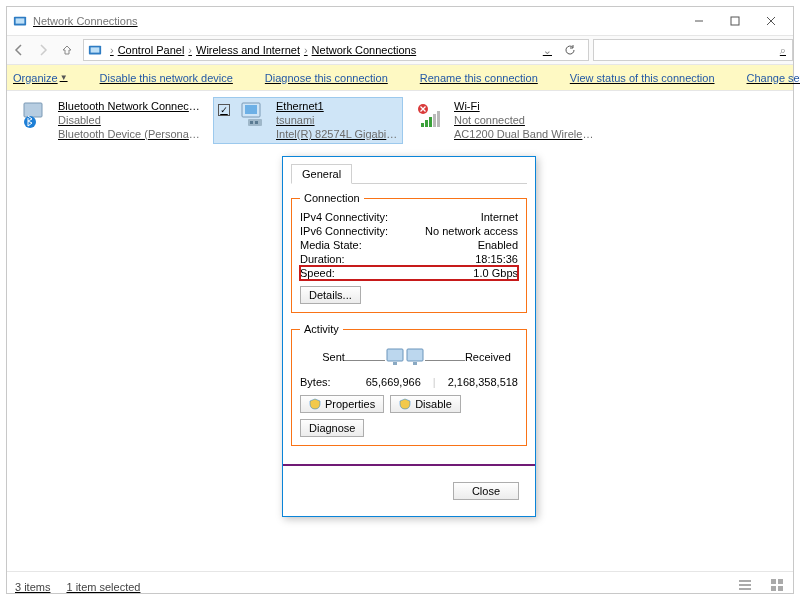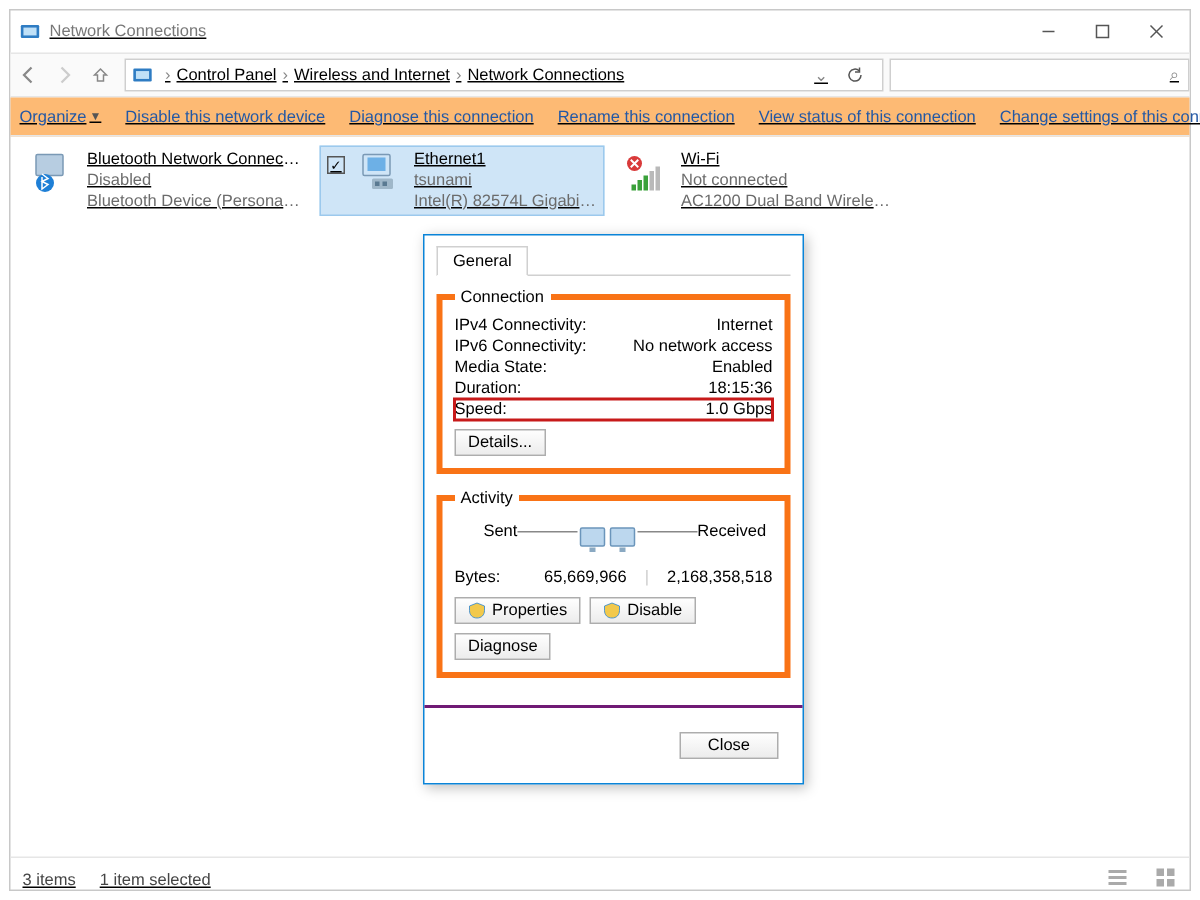--- a/index.html
+++ b/index.html
@@ -16,21 +16,21 @@
   .addrbar { height:30px; border-top:1px solid #e6e6e6; border-bottom:1px solid #e6e6e6; display:flex; align-items:center; background:#fafafa;}
   .navbtn { width:24px; height:24px; display:flex; align-items:center; justify-content:center; color:#888;}
   .addrfield { flex:1; height:22px; border:1px solid #cfcfcf; background:#fff; margin:0 4px; display:flex; align-items:center; padding:0 4px; font-size:11px;}
   .addrfield .bcicon { width:14px; height:14px; margin-right:4px;}
   .crumb { color:#000; }
   .crumb-sep { color:#888; margin:0 4px; }
   .addr-right { display:flex; align-items:center; margin-left:auto; gap:8px; padding-right:4px;}
   .refreshbtn { width:20px; height:22px; display:flex; align-items:center; justify-content:center; color:#555;}
   .searchbox { width:200px; height:22px; border:1px solid #cfcfcf; background:#fff; display:flex; align-items:center; justify-content:flex-end; padding:0 6px; color:#888; }
   
-  .cmdbar { height:26px; border-bottom:1px solid #e6e6e6; display:flex; align-items:center; padding:0 6px; gap:16px; color:#0a4d8c; background:#fdba74;}
+  .cmdbar { height:26px; border-bottom:1px solid #e6e6e6; display:flex; align-items:center; padding:0 6px; gap:32px; color:#0a4d8c; background:#fef9c3;}
   .cmditem { font-size:11px; color:#2358a5; white-space:nowrap; display:flex; align-items:center; gap:2px;}
   .cmdspacer { flex:1; }
   
   .content { flex:1; padding:6px 8px; display:flex; align-items:flex-start; gap:8px; overflow:hidden;}
   .netitem { width:190px; padding:2px 4px; display:flex; align-items:flex-start; gap:6px; border:1px solid transparent;}
   .netitem.selected { background:#cfe5f7; border-color:#9cc9ed;}
   .neticon { width:32px; height:30px; display:flex; align-items:center; justify-content:center; }
   .nettext { flex:1; line-height:1.25; overflow:hidden;}
   .nettitle { color:#000; overflow:hidden; text-overflow:ellipsis; white-space:nowrap;}
   .netsub  { color:#6b6b6b; overflow:hidden; text-overflow:ellipsis; white-space:nowrap;}
@@ -42,26 +42,26 @@
 
   
   .dialog { position:absolute; left:282px; top:156px; width:254px; background:#fff; border:1px solid #0a84d8; box-shadow:2px 2px 8px rgba(0,0,0,.25);}
   .dlg-title { height:24px; background:#0a84d8; color:#fff; display:flex; align-items:center; padding:0 6px; font-size:11px;}
   .dlg-title .dlgicon { width:12px; height:12px; margin-right:6px;}
   .dlg-title .dtspacer { flex:1; }
   .dlg-close { color:#fff; }
   .dlg-body { padding:6px 8px 8px 8px; }
   .tabrow { display:flex; border-bottom:1px solid #d0d0d0; margin-bottom:8px;}
   .tab { padding:3px 10px; border:1px solid #d0d0d0; border-bottom-color:#fff; background:#fff; font-size:11px; position:relative; top:1px;}
-  fieldset { border:4px solid #f97316; margin:0 0 10px 0; padding:6px 8px 8px 8px;}
+  fieldset { border:1px solid #f97316; margin:0 0 10px 0; padding:6px 8px 8px 8px;}
   legend { font-size:11px; padding:0 4px;}
   .row { display:flex; justify-content:space-between; font-size:11px; padding:1px 0;}
   .row.hl { outline:2px solid #c71a1a; outline-offset:-1px; background:#fff;}
   .detailsbtn, .dlgbtn { border:1px solid #adadad; background:linear-gradient(#fefefe,#ececec); font-size:11px; padding:2px 8px; display:inline-flex; align-items:center; gap:4px;}
-  .activity { display:flex; justify-content:center; gap:0; margin:4px 0 6px 15px;}
+  .activity { display:flex; align-items:center; justify-content:center; gap:0; margin:4px 0 6px 15px;}
   .activity .sep { width:40px; border-top:1px solid #888; margin-top:6px;}
   .activity .pc { width:40px; height:24px; display:flex; align-items:center; justify-content:center;}
   .btnrow { display:flex; gap:6px; margin-top:6px; flex-wrap:wrap;}
   .dlgfoot { display:flex; justify-content:flex-end; border-top:2px solid #701a75; padding:16px; }
   .shield { width:12px; height:12px; }
 </style>
 </head>
 <body>
 
 <div class="window">

